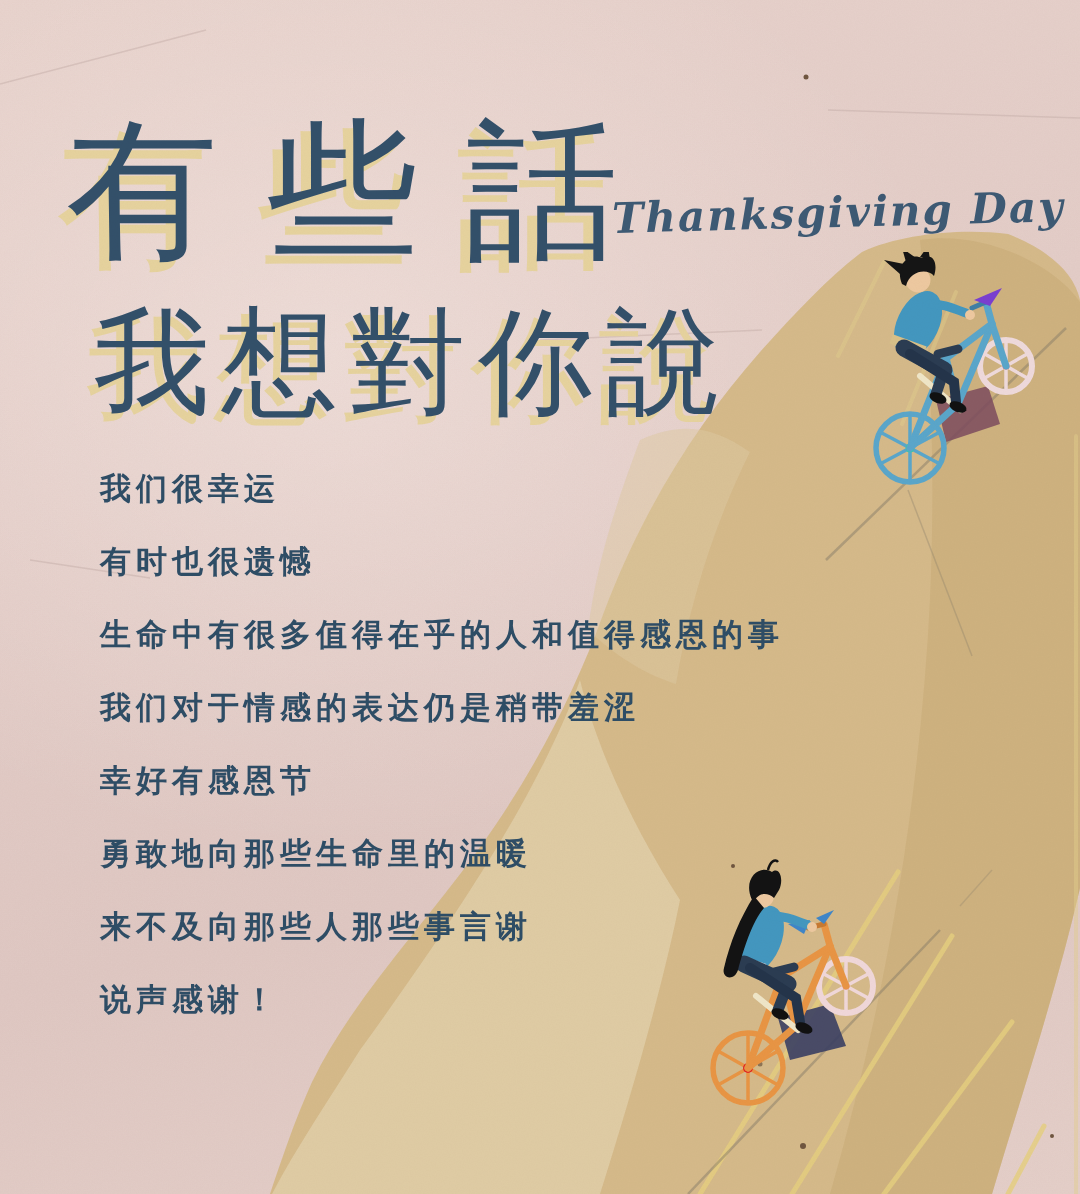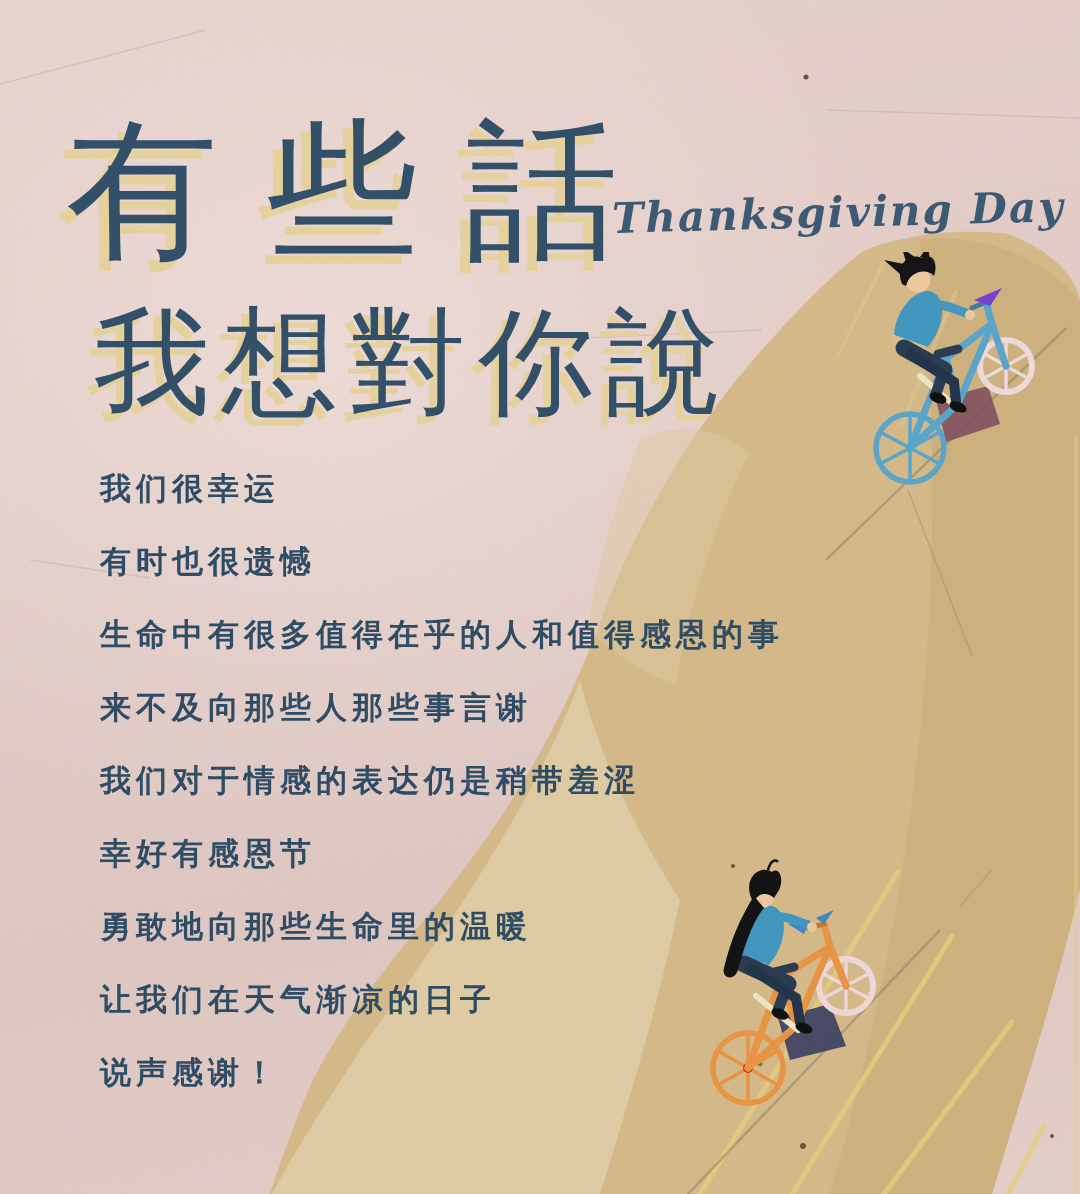--- a/index.html
+++ b/index.html
@@ -194,25 +194,24 @@
 
   <div class="title-1">有些話</div>
   <div class="subtitle-en">Thanksgiving Day</div>
   <div class="title-2">我想對你說</div>
 
   <div class="body-text">
 
   <div class="body-line">我们很幸运</div>
       <div class="body-line">有时也很遗憾</div>
       <div class="body-line">生命中有很多值得在乎的人和值得感恩的事</div>
-      <div class="body-line">来不及向那些人那些事言谢</div>
       <div class="body-line">我们对于情感的表达仍是稍带羞涩</div>
       <div class="body-line">幸好有感恩节</div>
       <div class="body-line">勇敢地向那些生命里的温暖</div>
-      <div class="body-line">让我们在天气渐凉的日子</div>
+      <div class="body-line">来不及向那些人那些事言谢</div>
       <div class="body-line">说声感谢！</div>
     </div>
 
   <svg class="layer texture" width="1080" height="1194" viewBox="0 0 1080 1194">
     <filter id="paperGrain">
       <feTurbulence type="fractalNoise" baseFrequency="0.85" numOctaves="2" seed="7" result="n"></feTurbulence>
       <feColorMatrix in="n" type="matrix" values="0 0 0 0 0.78  0 0 0 0 0.70  0 0 0 0 0.66  0 0 0 0.22 0"></feColorMatrix>
     </filter>
     <rect width="1080" height="1194" filter="url(#paperGrain)"></rect>
   </svg>

